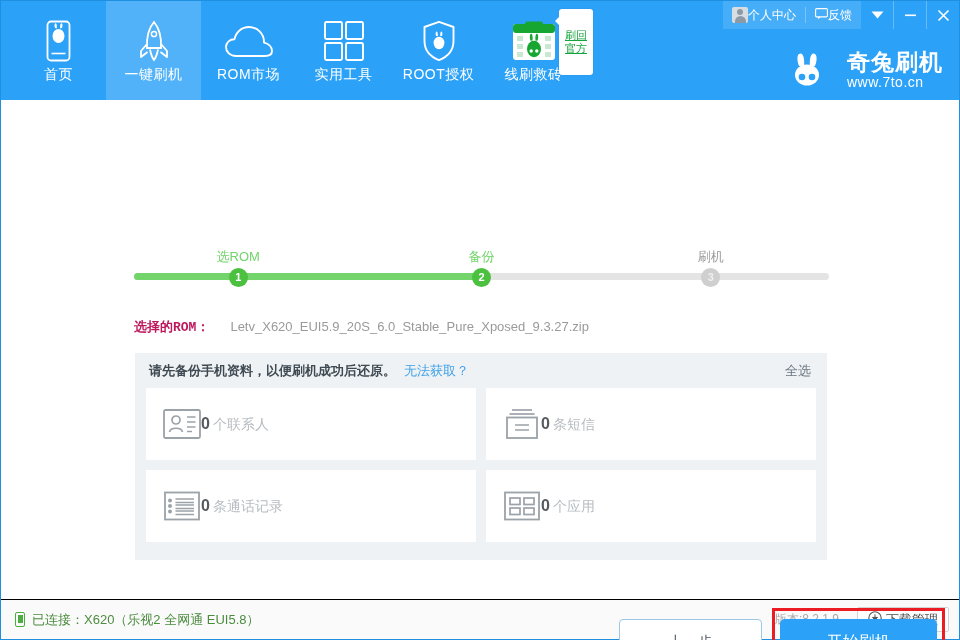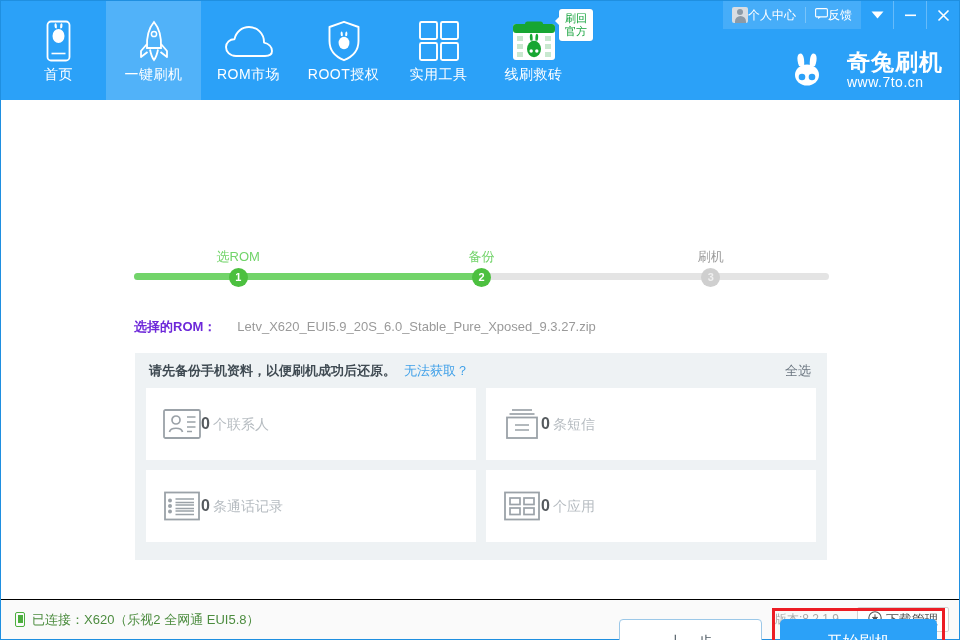--- a/index.html
+++ b/index.html
@@ -128,25 +128,26 @@
   }
   .nav-label { line-height: 1; letter-spacing: 0.5px; }
   .badge {
     position: absolute;
     right: -12px;
     top: 8px;
     background: #ffffff;
     color: #14a33c;
     font-size: 11px;
     line-height: 13px;
-    padding: 3px 4px;
+    padding: 20px 4px;
     border-radius: 3px;
     text-align: center;
     width: 26px;
     box-shadow: 0 0 1px rgba(0,0,0,0.2);
+    text-decoration: underline;
   }
   .badge::after {
     content: "";
     position: absolute;
     left: -4px;
     top: 8px;
     width: 0; height: 0;
     border-top: 4px solid transparent;
     border-bottom: 4px solid transparent;
     border-right: 4px solid #ffffff;
@@ -227,21 +228,21 @@
 
   
   .rom-line {
     position: absolute;
     left: 133px;
     top: 218px;
     font-size: 13px;
     color: #8a8a8a;
     white-space: nowrap;
   }
-  .rom-label { color: #6d28d9; font-weight: bold; }
+  .rom-label { color: #be185d; font-weight: bold; font-family: Liberation Mono, monospace; }
   .rom-value { color: #9a9a9a; margin-left: 21px; }
 
   
   .panel {
     position: absolute;
     left: 134px;
     top: 253px;
     width: 692px;
     height: 207px;
     background: #eef2f4;
@@ -494,40 +495,40 @@
         <span class="nav-icon">
           <svg width="50" height="42" viewBox="0 0 50 42">
             <path d="M12 36 C5.5 36 2 31.5 2 27 C2 22.5 6 19 10.5 19.2 C11.8 12 17.8 7 25 7 C33.3 7 40 13.8 40 22 L40 22.6 C44.6 23.6 48 27 48 31 C48 34.4 45 36 41 36 Z" fill="none" stroke="#fff" stroke-width="1.9" stroke-linejoin="round"></path>
           </svg>
         </span>
         <span class="nav-label">ROM市场</span>
       </div>
 
       <div class="nav-item">
         <span class="nav-icon">
+          <svg width="42" height="42" viewBox="0 0 42 42">
+            <rect x="2" y="2" width="17" height="17" rx="1.5" fill="none" stroke="#fff" stroke-width="1.9"></rect>
+            <rect x="23" y="2" width="17" height="17" rx="1.5" fill="none" stroke="#fff" stroke-width="1.9"></rect>
+            <rect x="2" y="23" width="17" height="17" rx="1.5" fill="none" stroke="#fff" stroke-width="1.9"></rect>
+            <rect x="23" y="23" width="17" height="17" rx="1.5" fill="none" stroke="#fff" stroke-width="1.9"></rect>
+          </svg>
+        </span>
+        <span class="nav-label">实用工具</span>
+      </div>
+
+      <div class="nav-item">
+        <span class="nav-icon">
           <svg width="34" height="42" viewBox="0 0 34 42">
             <path d="M17 1.8 L31.5 7 L31.5 21 C31.5 30.5 25 37 17 40.2 C9 37 2.5 30.5 2.5 21 L2.5 7 Z" fill="none" stroke="#fff" stroke-width="1.9" stroke-linejoin="round"></path>
             <ellipse cx="17" cy="23" rx="5.4" ry="6.2" fill="#fff"></ellipse>
             <path d="M14 16 C13.2 13 13.8 11.4 14.7 11.4 C15.6 11.4 16 13.9 15.7 16.2 Z" fill="#fff"></path>
             <path d="M20 16 C20.8 13 20.2 11.4 19.3 11.4 C18.4 11.4 18 13.9 18.3 16.2 Z" fill="#fff"></path>
           </svg>
         </span>
         <span class="nav-label">ROOT授权</span>
-      </div>
-
-      <div class="nav-item">
-        <span class="nav-icon">
-          <svg width="42" height="42" viewBox="0 0 42 42">
-            <rect x="2" y="2" width="17" height="17" rx="1.5" fill="none" stroke="#fff" stroke-width="1.9"></rect>
-            <rect x="23" y="2" width="17" height="17" rx="1.5" fill="none" stroke="#fff" stroke-width="1.9"></rect>
-            <rect x="2" y="23" width="17" height="17" rx="1.5" fill="none" stroke="#fff" stroke-width="1.9"></rect>
-            <rect x="23" y="23" width="17" height="17" rx="1.5" fill="none" stroke="#fff" stroke-width="1.9"></rect>
-          </svg>
-        </span>
-        <span class="nav-label">实用工具</span>
       </div>
 
       <div class="nav-item">
         <span class="nav-icon">
           <svg width="46" height="42" viewBox="0 0 46 42">
             <rect x="2" y="4" width="42" height="36" rx="3" fill="#ffffff"></rect>
             <rect x="2" y="4" width="42" height="9" rx="3" fill="#17a632"></rect>
             <rect x="14" y="1.5" width="18" height="6" rx="2.5" fill="#17a632"></rect>
             <rect x="6" y="16" width="6" height="5" fill="#c8e8cf"></rect>
             <rect x="6" y="24" width="6" height="5" fill="#c8e8cf"></rect>

